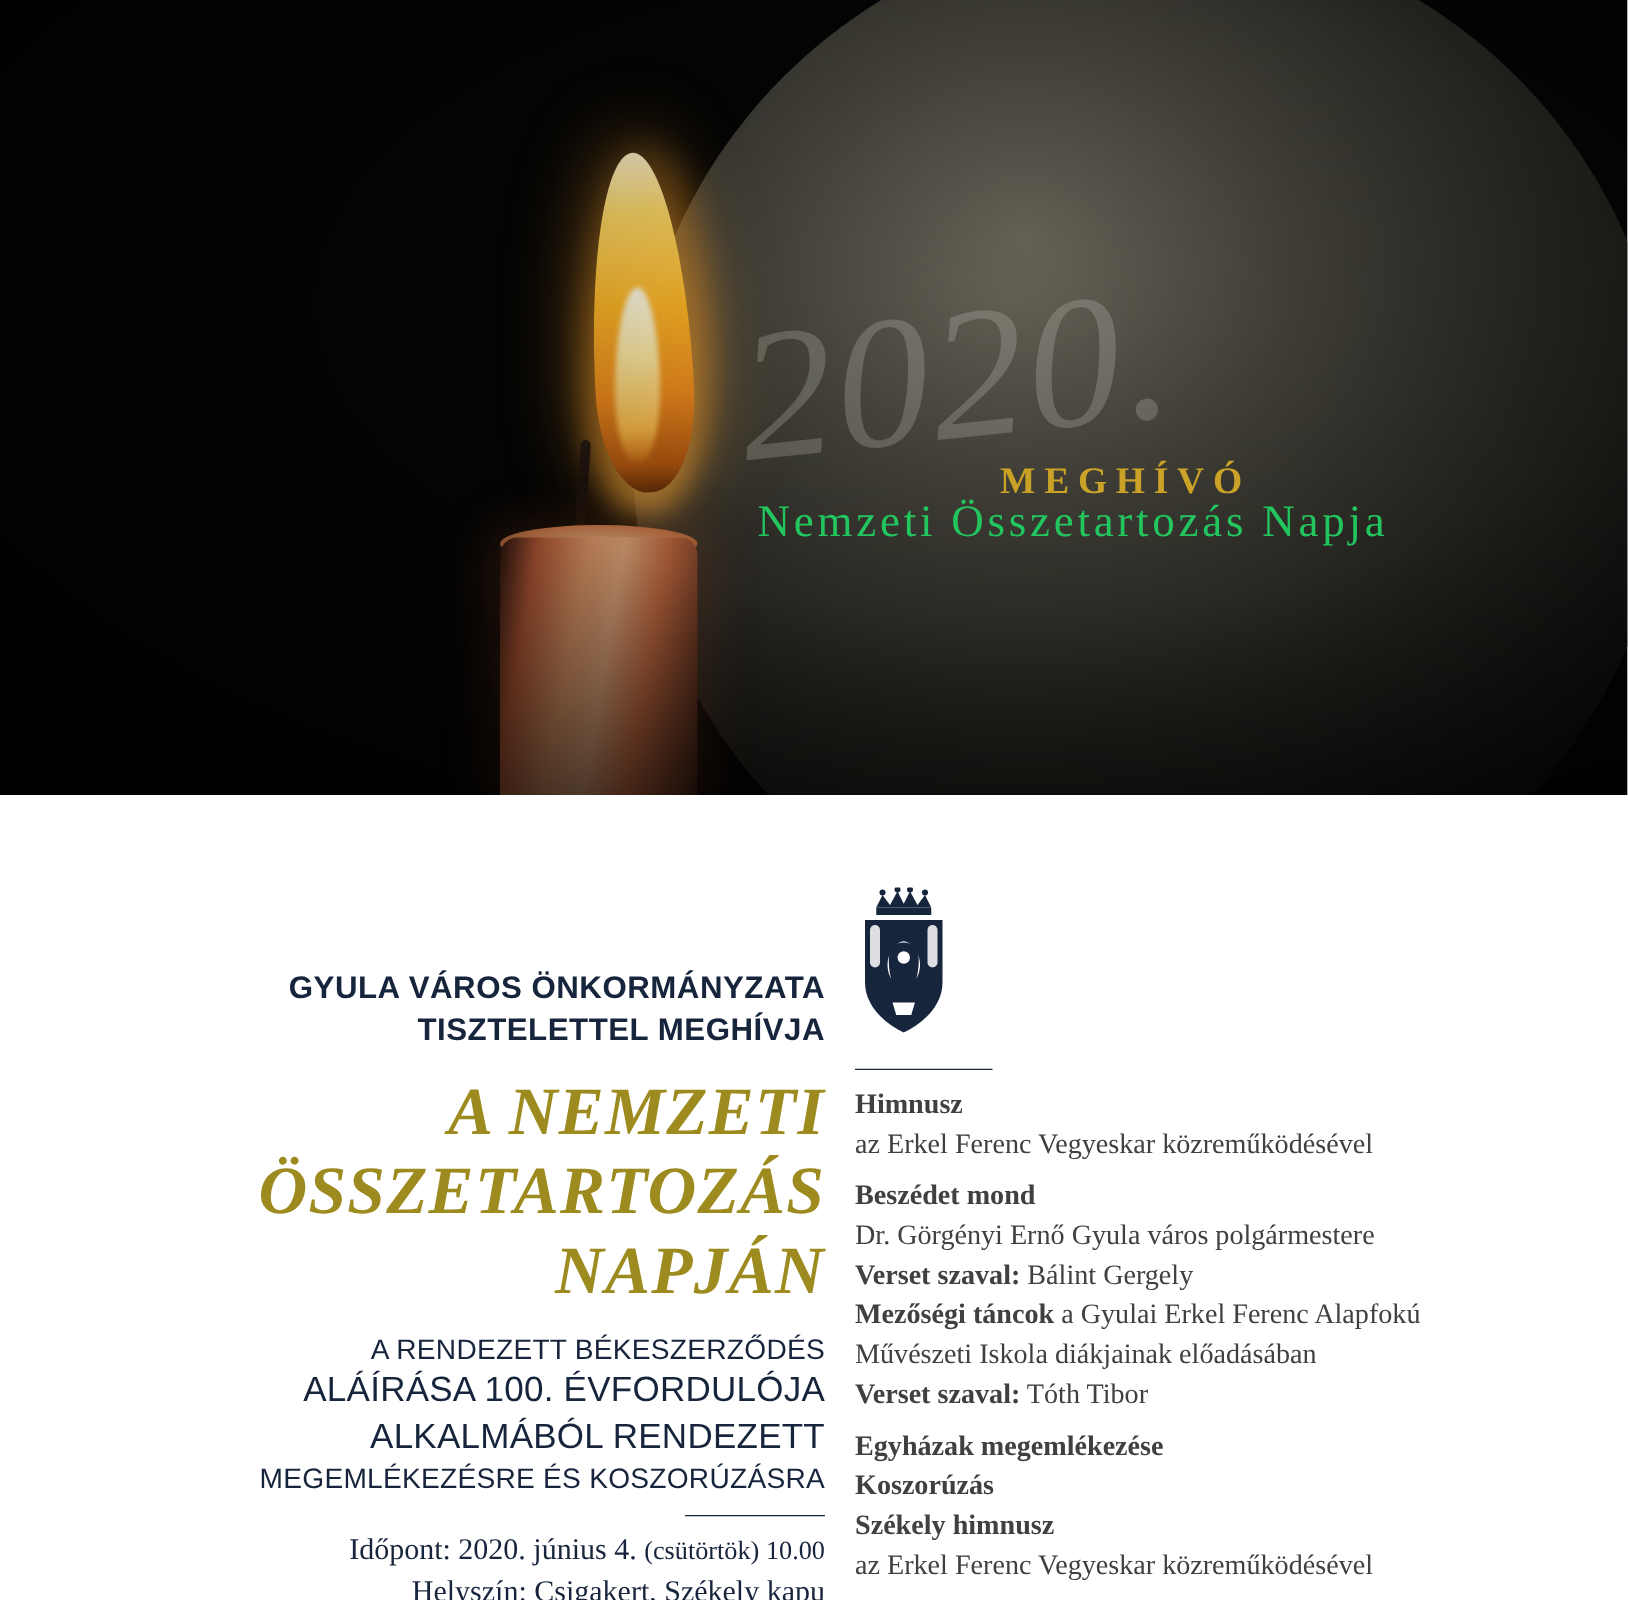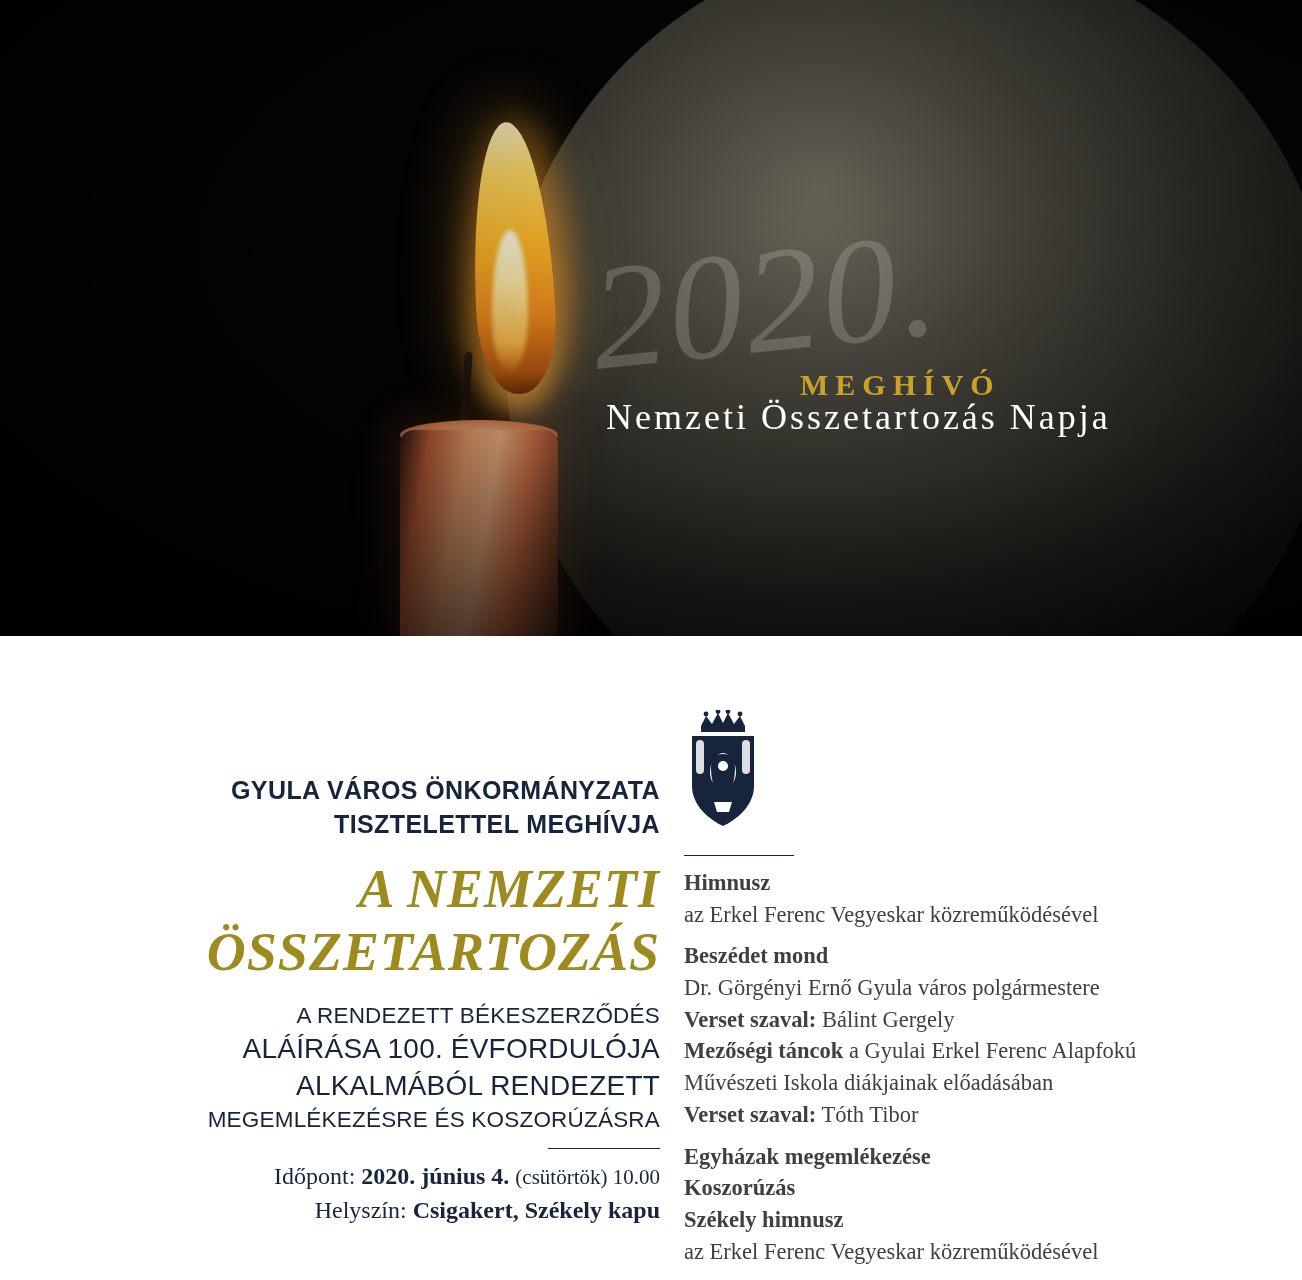--- a/index.html
+++ b/index.html
@@ -132,21 +132,21 @@
     font-weight: 700;
     text-align: right;
   }
   .hero-subtitle {
     position: absolute;
     left: 606px;
     top: 396px;
     font-family: "Liberation Serif", serif;
     font-size: 36px;
     letter-spacing: 3px;
-    color: #ffffff;
+    color: #22c55e;
     white-space: nowrap;
   }
 
   
   .sheet {
     position: absolute;
     left: 0;
     top: 636px;
     width: 1170px;
     height: 644px;
@@ -196,21 +196,21 @@
     width: 112px;
     height: 1px;
     background: #16243c;
   }
   .details {
     font-family: "Liberation Serif", serif;
     font-size: 24px;
     line-height: 1.42;
     color: #16243c;
   }
-  .details b { font-weight: 700; text-align: center; }
+  .details b { font-weight: 400; text-align: center; }
   .details .small { font-size: 21px; }
 
   
   .right-col {
     position: absolute;
     left: 684px;
     top: 205px;
     width: 540px;
     color: #404040;
   }
@@ -284,20 +284,21 @@
     </svg>
   </div>
 
   <div class="left-col">
     <div class="invite-line">GYULA VÁROS ÖNKORMÁNYZATA</div>
     <div class="invite-line">TISZTELETTEL MEGHÍVJA</div>
 
     <div class="headline">
       <div>A NEMZETI</div>
       <div>ÖSSZETARTOZÁS</div>
+      <div>NAPJÁN</div>
     </div>
 
     <div class="occasion">
       <div>A RENDEZETT BÉKESZERZŐDÉS</div>
       <div class="big">ALÁÍRÁSA 100. ÉVFORDULÓJA ALKALMÁBÓL RENDEZETT</div>
       <div>MEGEMLÉKEZÉSRE ÉS KOSZORÚZÁSRA</div>
     </div>
 
     <div class="rule"></div>
 

